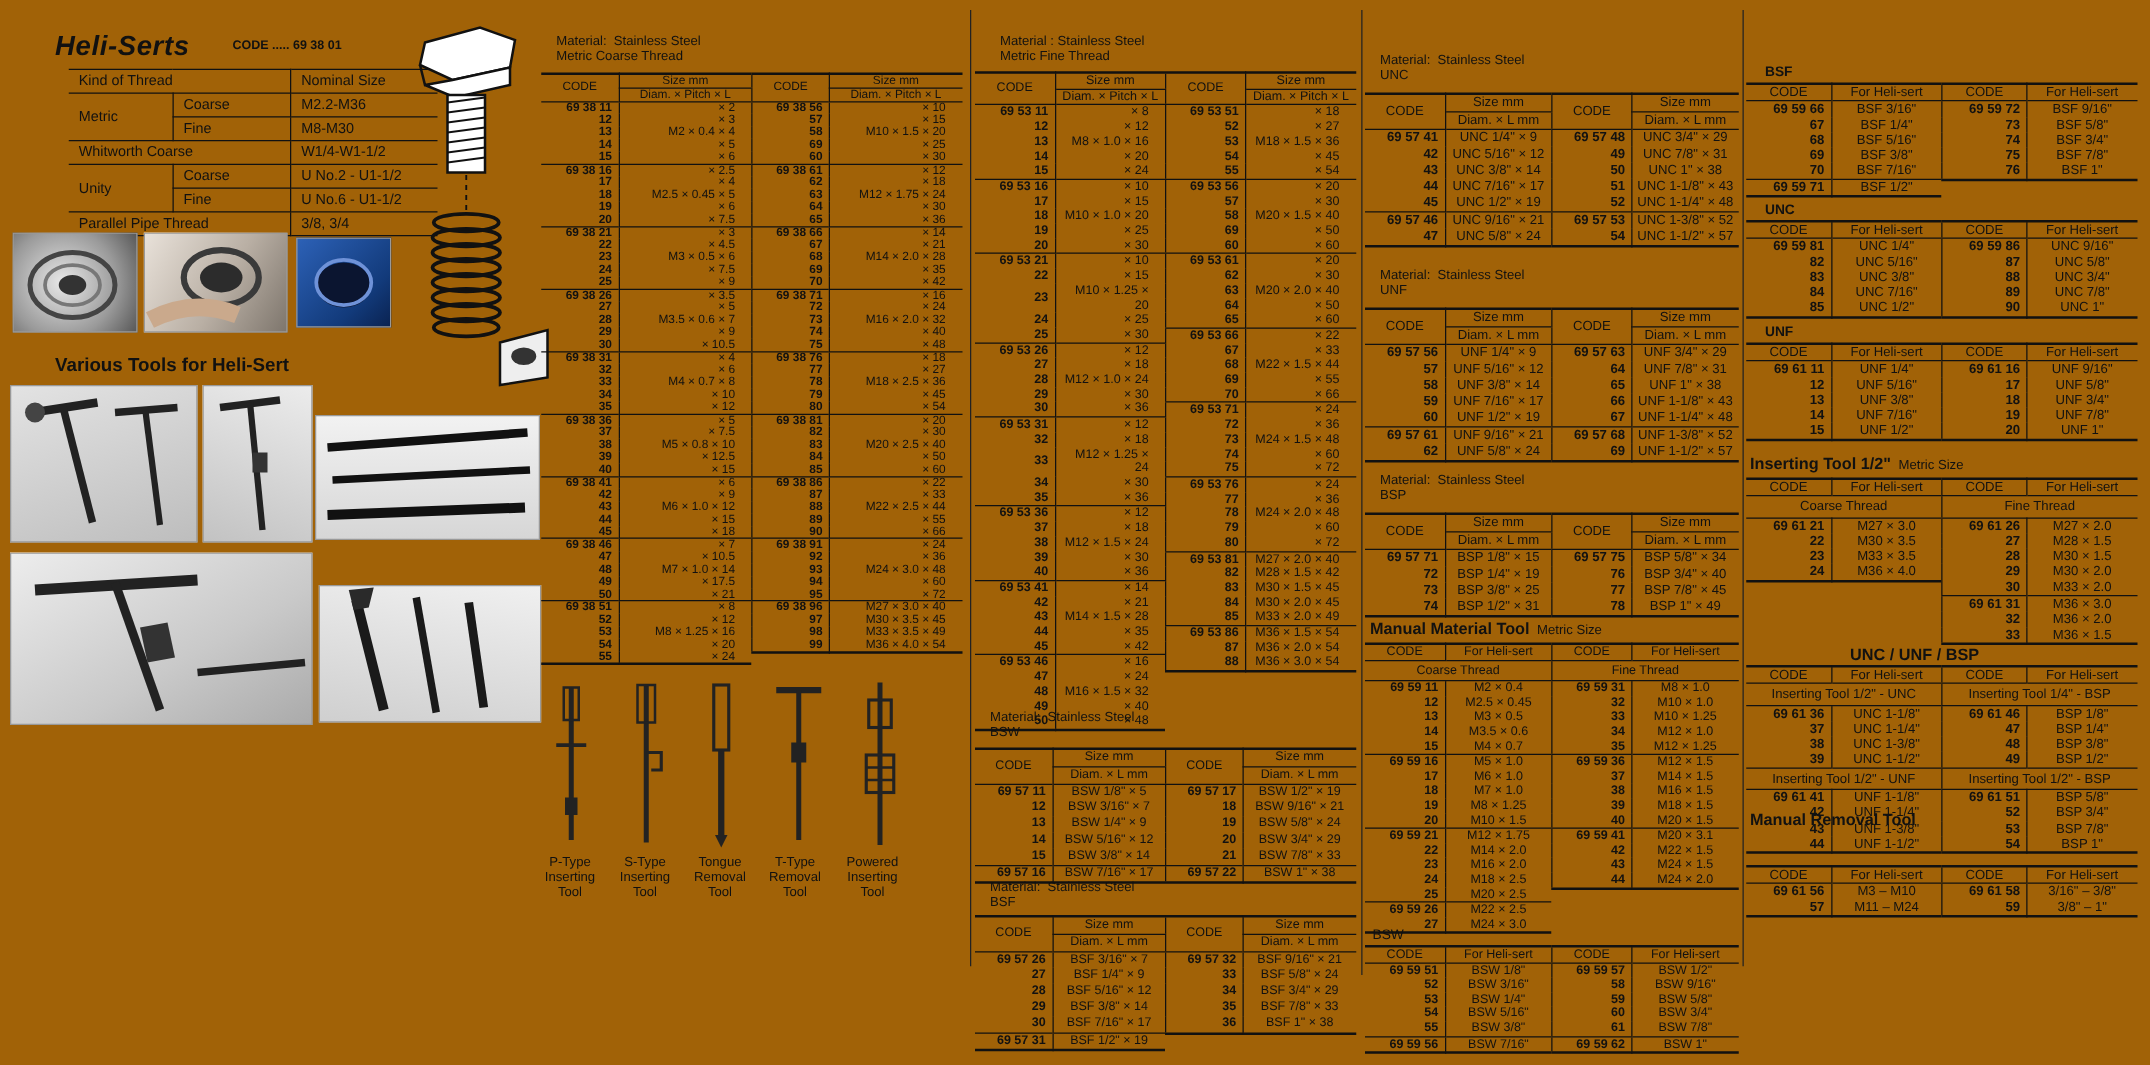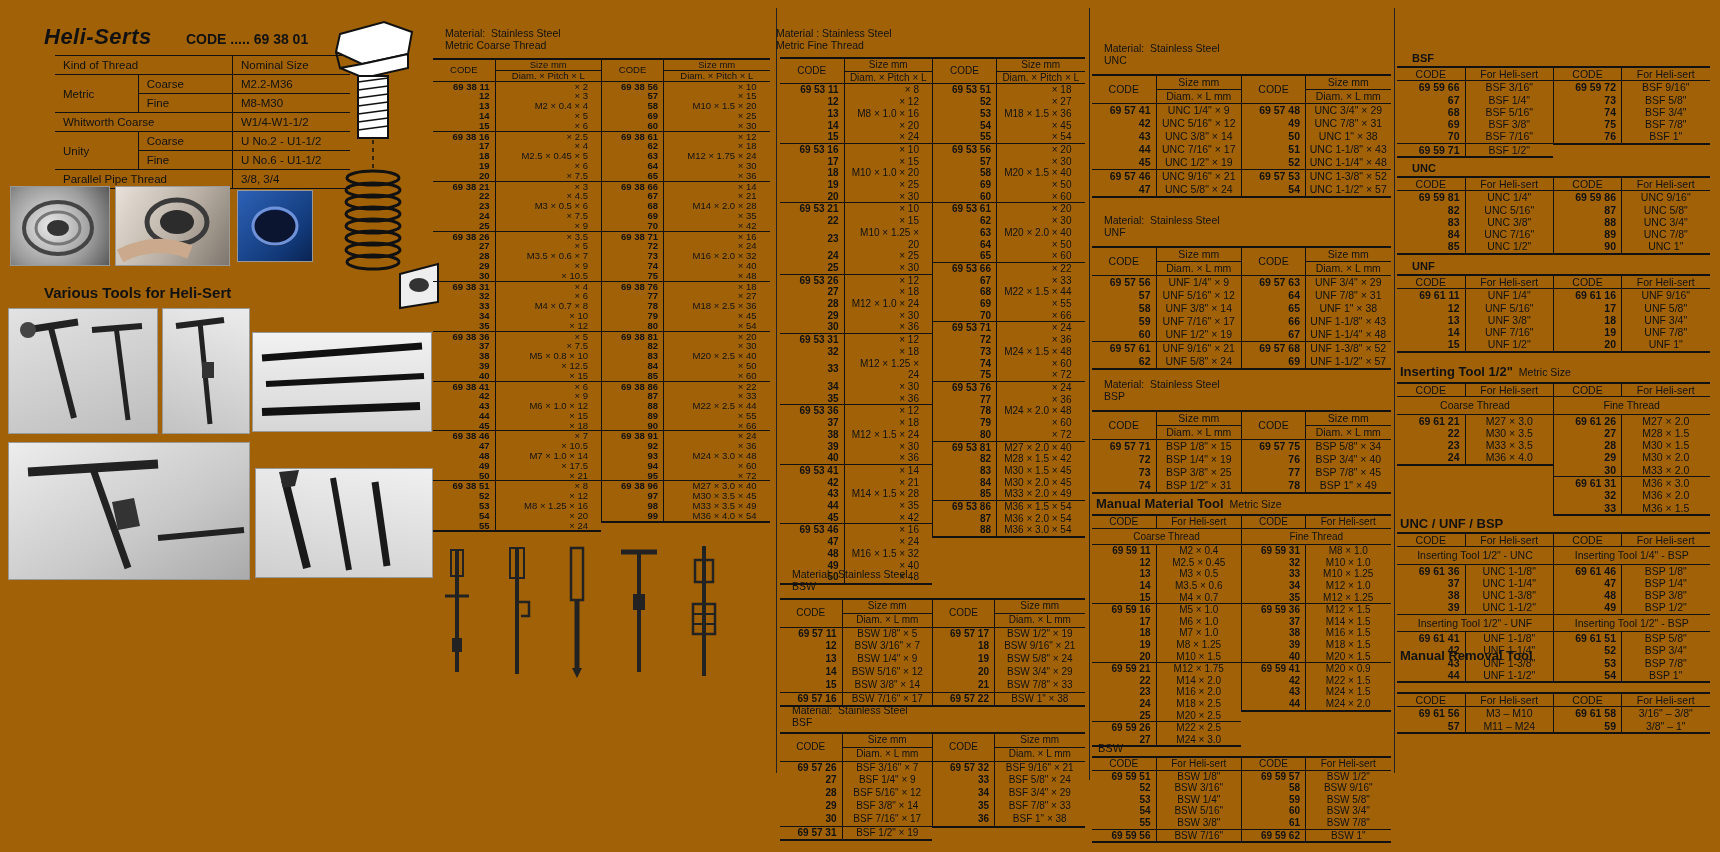--- a/index.html
+++ b/index.html
@@ -29,21 +29,21 @@
 
   .fs-coarse .ptab td,.fs-coarse .ptab th{font-size:9.5px;line-height:9.8px;}
   .fs-fine   .ptab td,.fs-fine   .ptab th{font-size:10px; line-height:11.7px;}
   .fs-n      .ptab td,.fs-n      .ptab th{font-size:10px; line-height:12.8px;}
   .fs-c4     .ptab td,.fs-c4     .ptab th{font-size:10.5px;line-height:13px;}
   .fs-mit    .ptab td,.fs-mit    .ptab th{font-size:10px; line-height:11.6px;}
   .fs-c5     .ptab td,.fs-c5     .ptab th{font-size:10.5px;line-height:12.3px;}
 
   
   #title{font-size:22px;font-weight:bold;font-style:italic;letter-spacing:.5px;}
-  #code-label{font-size:14px;font-weight:bold;}
+  #code-label{font-size:10px;font-weight:bold;}
   table.spec{border-collapse:collapse;font-size:11.5px;}
   .spec td,.spec th{border:1px solid #111;padding:3px 8px;font-weight:normal;text-align:left;}
   .spec tr td:first-child,.spec tr th:first-child{border-left:none;}
   .spec tr td:last-child,.spec tr th:last-child{border-right:none;}
   #caption{font-size:15px;font-weight:bold;}
   .photo{position:absolute;box-shadow:0 0 0 1px #999 inset;}
   .tool-label{font-size:10.5px;line-height:12px;text-align:center;}
   .drawrow{display:flex;justify-content:space-between;align-items:flex-end;}
 </style>
 </head>
@@ -635,22 +635,29 @@
       <rect x="16" y="52" width="12" height="16" fill="#222"></rect>
     </svg>
     <svg width="46" height="138">
       <line x1="23" y1="4" x2="23" y2="134" stroke="#222" stroke-width="4"></line>
       <rect x="14" y="18" width="18" height="22" fill="none" stroke="#222" stroke-width="2.5"></rect>
       <rect x="12" y="62" width="22" height="30" fill="none" stroke="#222" stroke-width="2.5"></rect>
       <line x1="12" y1="72" x2="34" y2="72" stroke="#222" stroke-width="2"></line>
       <line x1="12" y1="82" x2="34" y2="82" stroke="#222" stroke-width="2"></line>
     </svg>
   </div>
-
-  <div class="abs mat" style="left:776px;top:27px;"><span>Material : Stainless Steel</span><br><span>Metric Fine Thread</span></div>
+  <div class="abs" style="left:428px;top:684px;width:300px;display:flex;justify-content:space-between;">
+    <div class="tool-label" style="width:56px;">P-Type Inserting Tool</div>
+    <div class="tool-label" style="width:56px;">S-Type Inserting Tool</div>
+    <div class="tool-label" style="width:56px;">Tongue Removal Tool</div>
+    <div class="tool-label" style="width:56px;">T-Type Removal Tool</div>
+    <div class="tool-label" style="width:60px;">Powered Inserting Tool</div>
+  </div>
+
+  <div class="abs mat" style="left:800px;top:27px;"><span>Material : Stainless Steel</span><br><span>Metric Fine Thread</span></div>
   <div class="abs fs-fine aright" style="left:780px;top:57px;">
       <div class="pairwrap">
         <table class="ptab">
           <colgroup>
             <col style="width: 64px;">
             <col style="width: 88px;">
           </colgroup>
           <thead>
             <tr>
               <th class="hcode" rowspan="2">CODE</th>
@@ -1623,21 +1630,21 @@
               <td class="size">M18 × 1.5</td>
             </tr>
             <tr>
               <td class="code">40</td>
               <td class="size">M20 × 1.5</td>
             </tr>
           </tbody>
           <tbody>
             <tr>
               <td class="code">69 59 41</td>
-              <td class="size">M20 × 0.9</td>
+              <td class="size">M20 × 3.1</td>
             </tr>
             <tr>
               <td class="code">42</td>
               <td class="size">M22 × 1.5</td>
             </tr>
             <tr>
               <td class="code">43</td>
               <td class="size">M24 × 1.5</td>
             </tr>
             <tr>
@@ -2048,21 +2055,21 @@
             </tr>
             <tr>
               <td class="code">33</td>
               <td class="size">M36 × 1.5</td>
             </tr>
           </tbody>
         </table>
       </div>
     </div>
 
-  <div class="abs sec-title" style="left:1400px;top:516px;">UNC / UNF / BSP</div>
+  <div class="abs sec-title" style="left:1480px;top:516px;">UNC / UNF / BSP</div>
   <div class="abs fs-c5" style="left:1397px;top:532px;">
       <div class="pairwrap">
         <table class="ptab">
           <colgroup>
             <col style="width: 68px;">
             <col style="width: 88px;">
           </colgroup>
           <thead>
             <tr>
               <th class="hcode">CODE</th>

